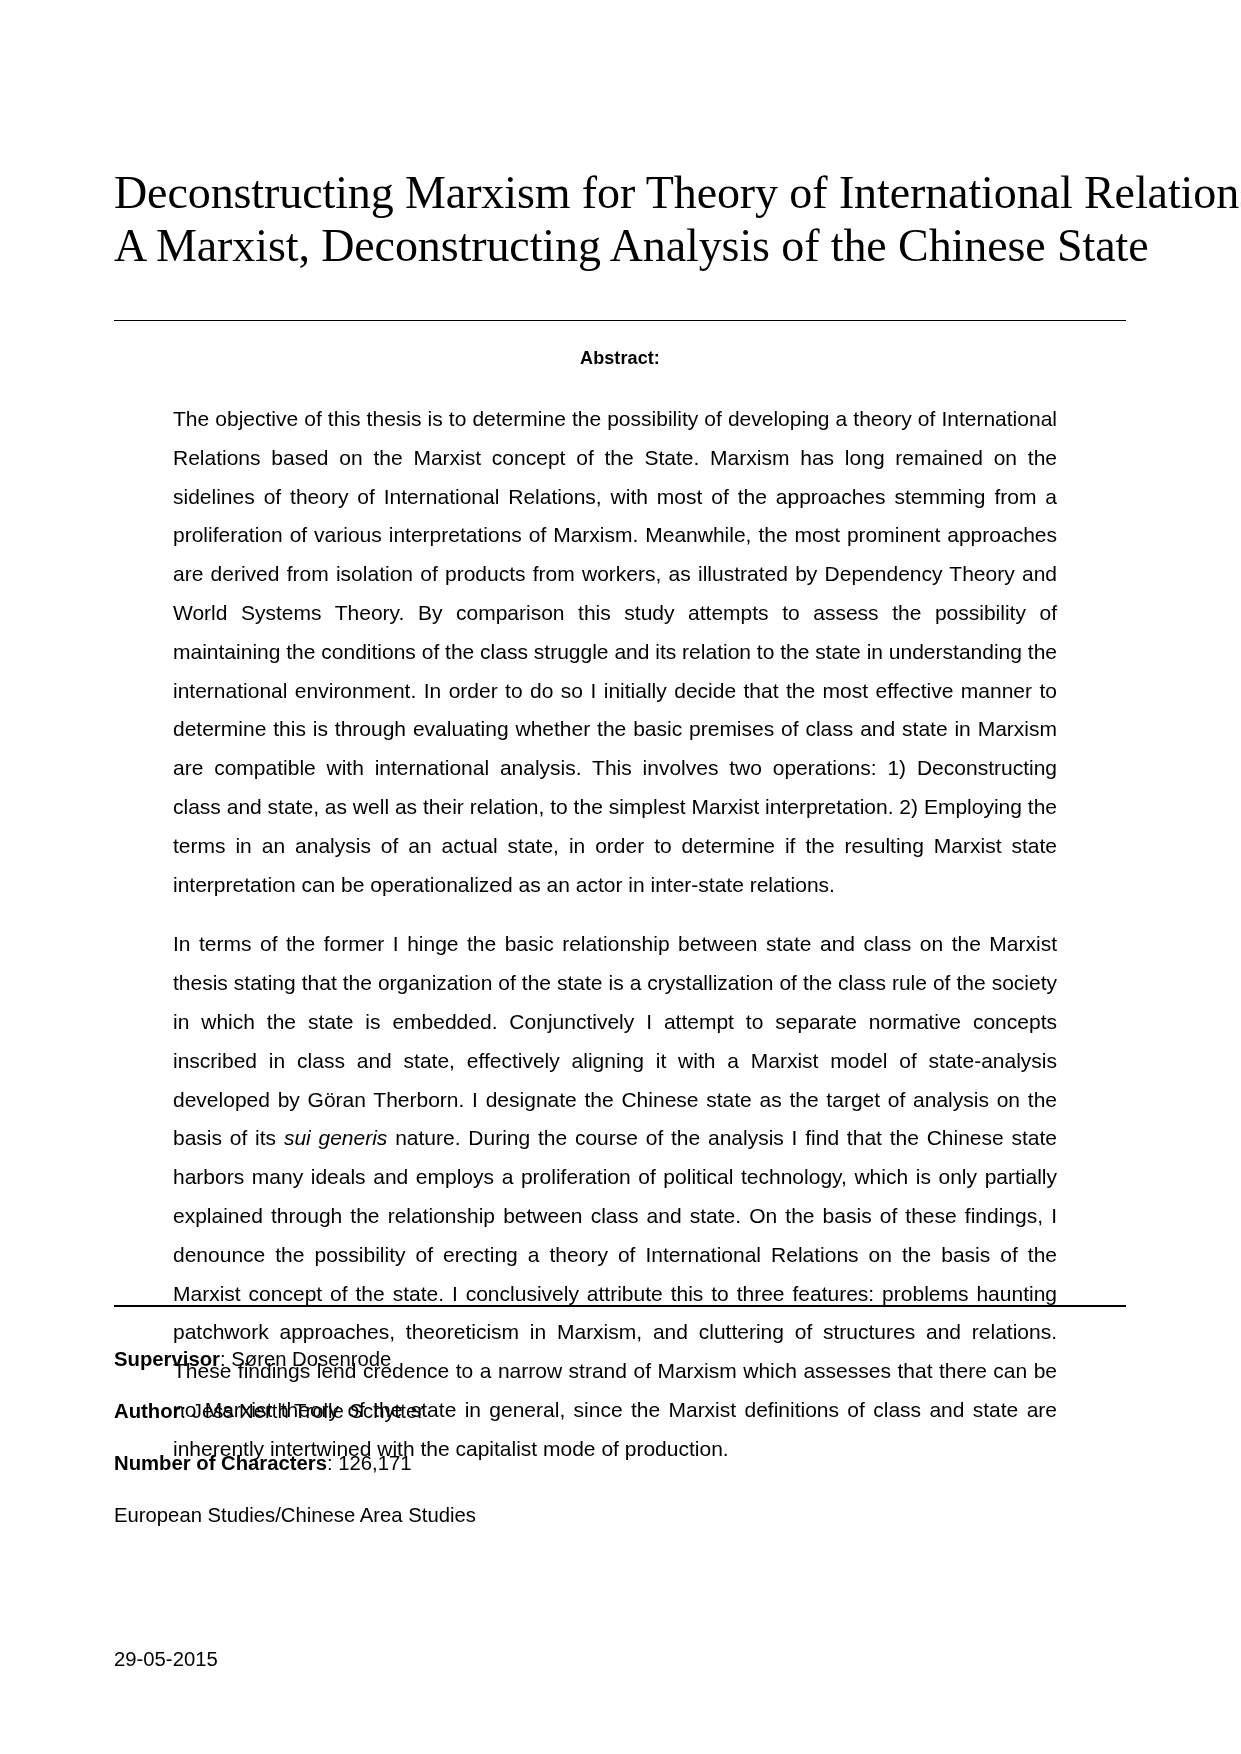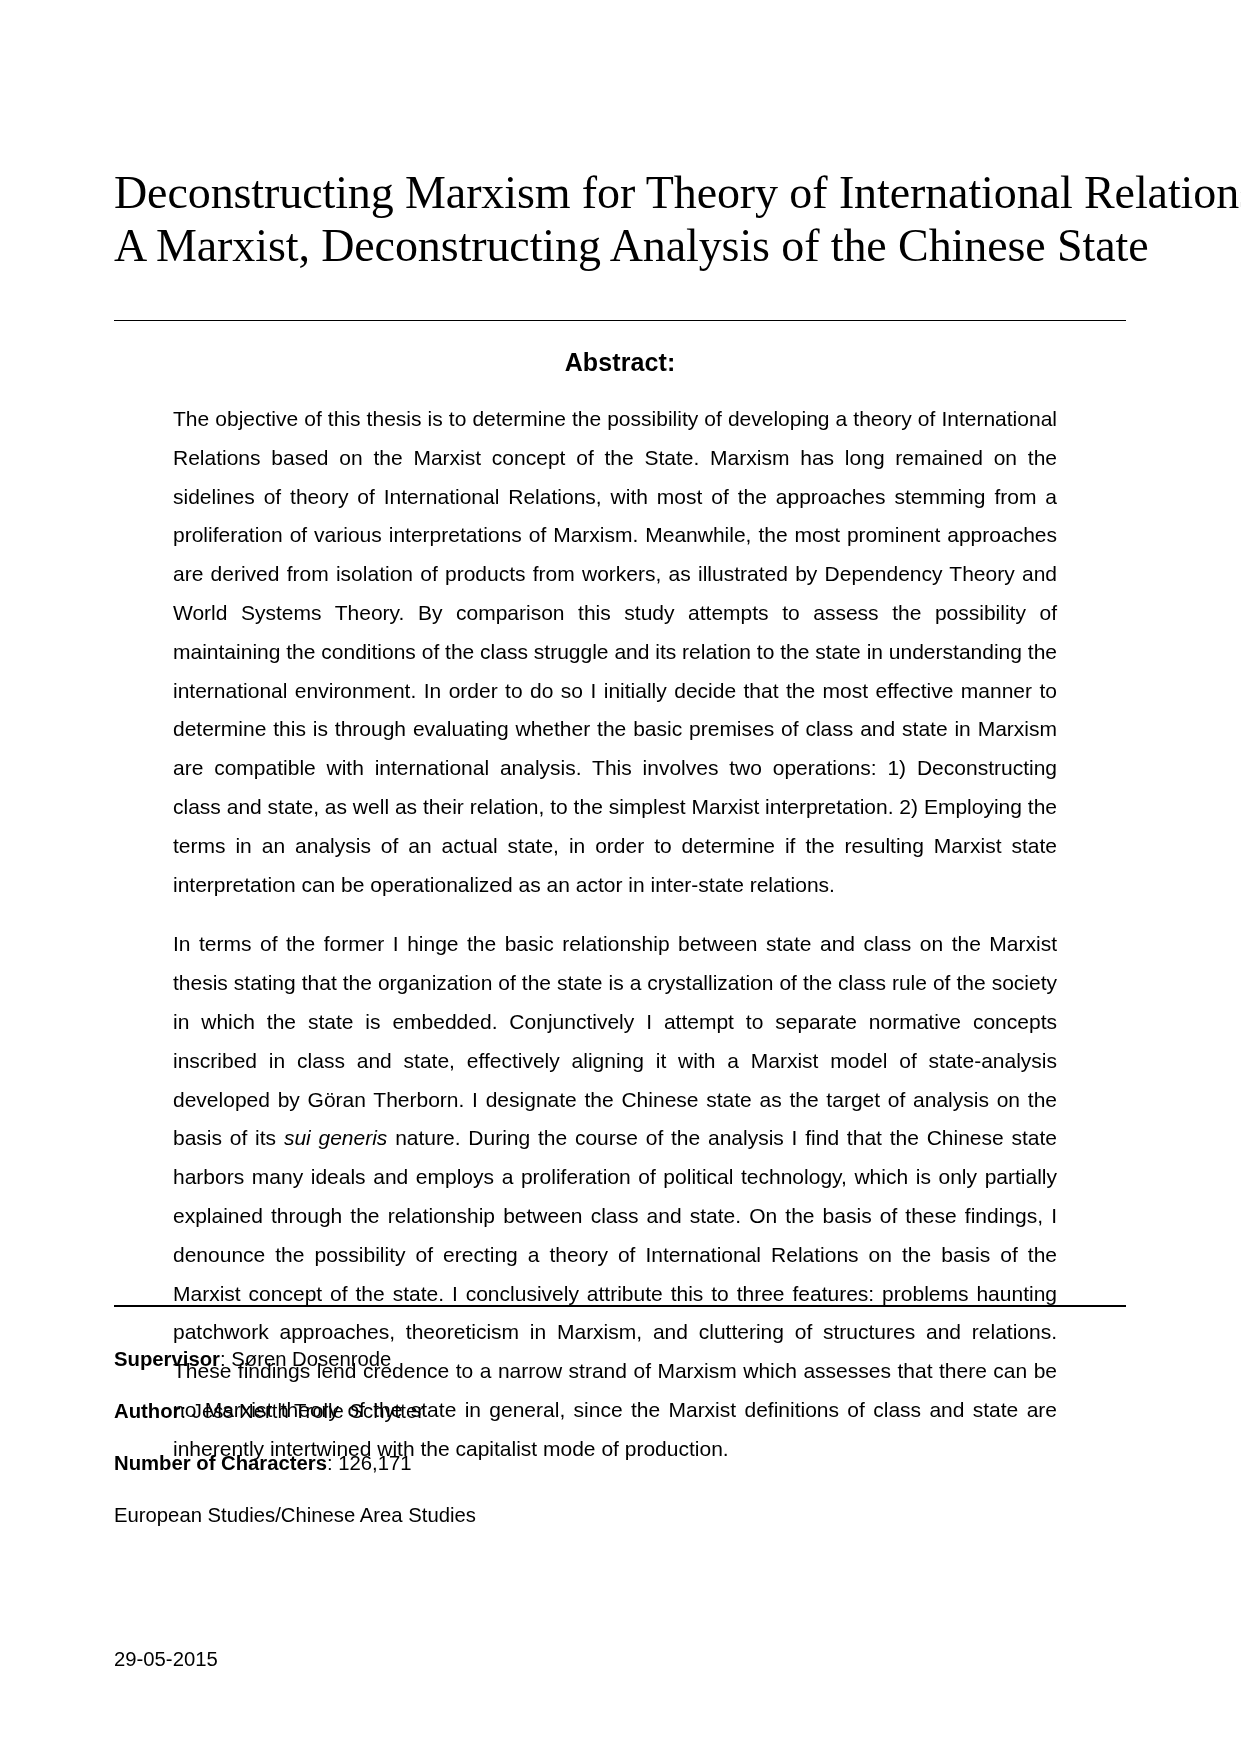--- a/index.html
+++ b/index.html
@@ -58,21 +58,21 @@
     border-top: 2.6px solid #000;
   }
 
   
   .abstract-heading {
     position: absolute;
     left: 114px;
     top: 348px;
     width: 1012px;
     text-align: center;
-    font-size: 25px;
+    font-size: 18px;
     font-weight: bold;
     letter-spacing: 0.1px;
   }
   .abstract-body {
     position: absolute;
     left: 173px;
     top: 400px;
     width: 884px;
   }
   .para {

